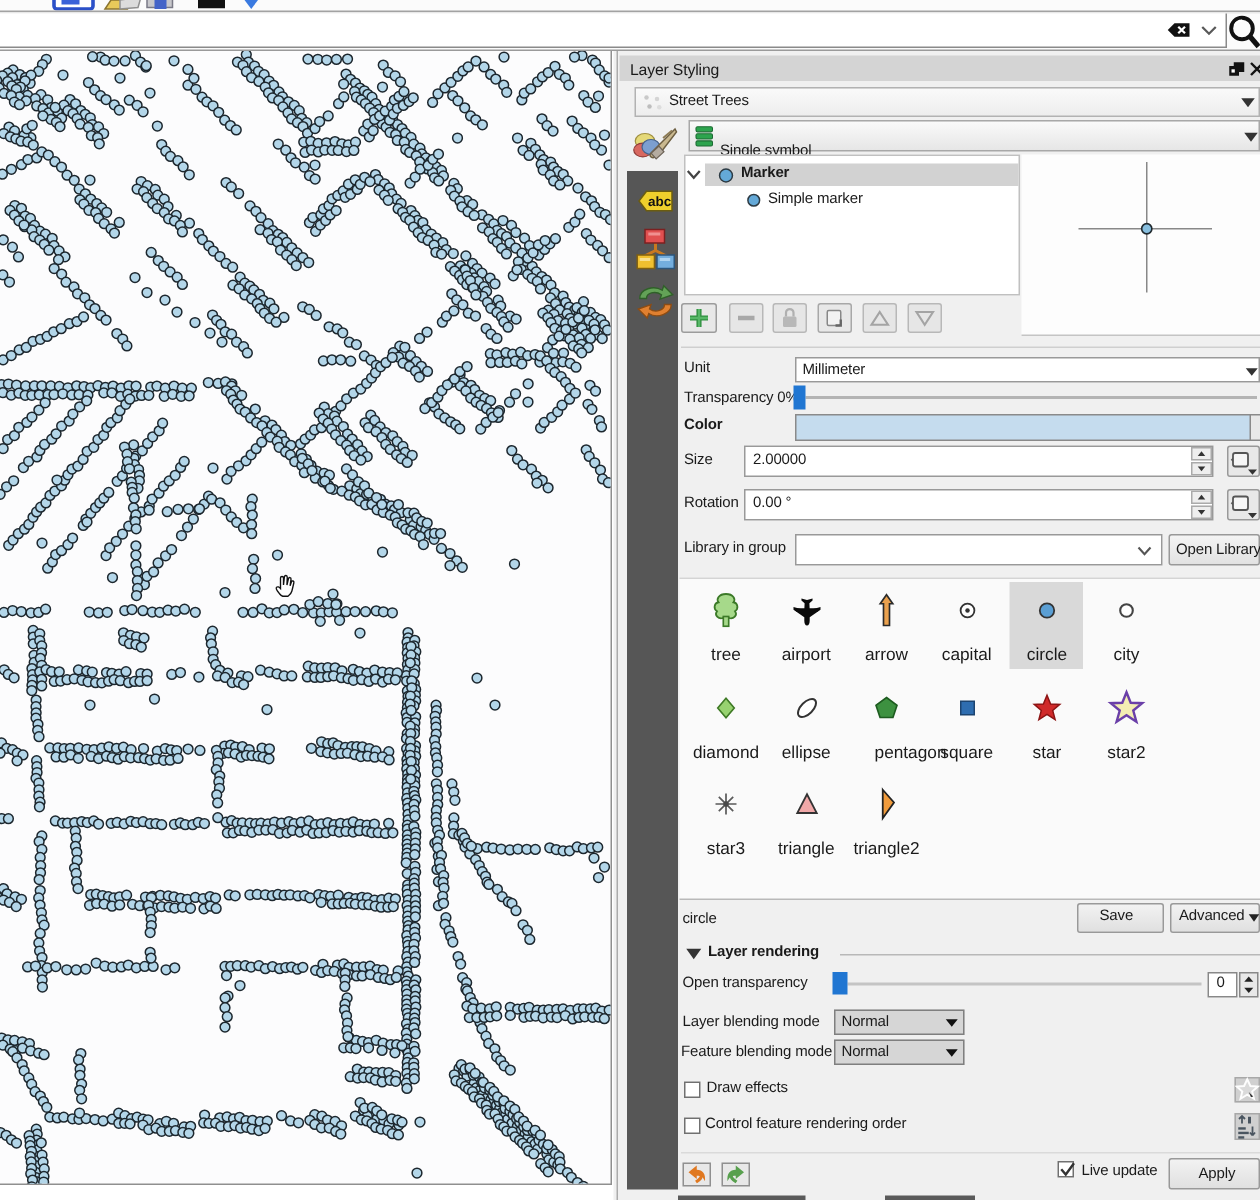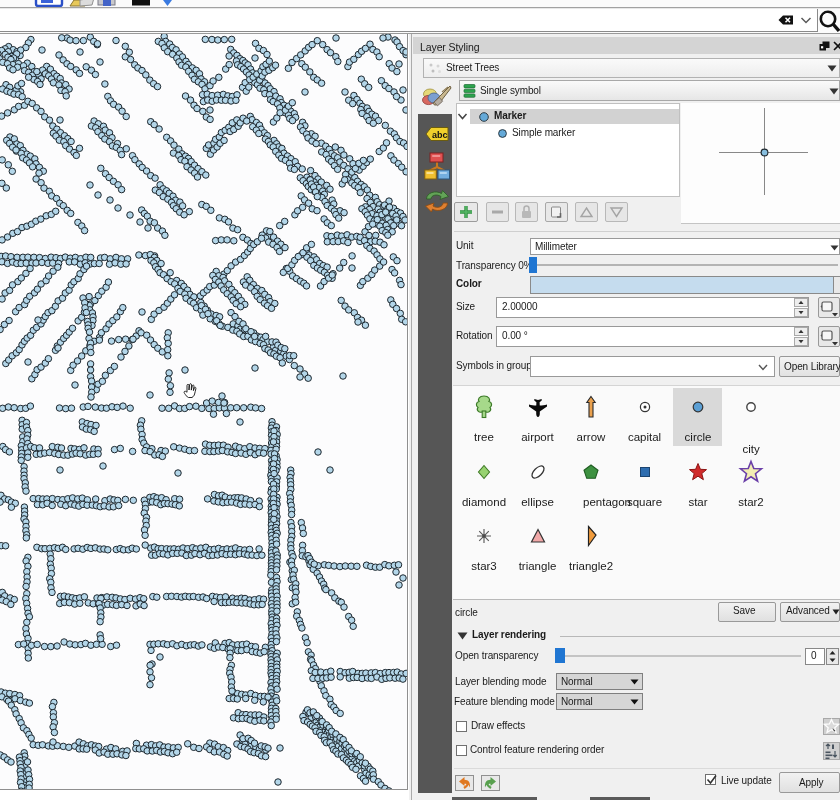--- a/index.html
+++ b/index.html
@@ -2436,21 +2436,21 @@
   <path d="M2.5 11 C2.5 4.5 12 2 17.5 5.5 L18.5 2.5 L24.5 8.5 L16 11.5 L17 8.5 C12.5 5.5 7 7.5 7 11 Z" fill="#63a257" stroke="#2f6028" stroke-width="0.9"></path>
   <path d="M23.5 15 C23.5 21.5 14 24.5 8.5 21 L7.5 24 L1.5 18 L10 15 L9 18 C13.5 21 19 18.5 19 15 Z" fill="#e08030" stroke="#8c4c14" stroke-width="0.9"></path>
 </svg>
 
 <div class="abs" style="left:459px;top:80px;width:381px;height:21px;background:linear-gradient(#fafafa,#e6e6e6);border:1px solid #a8a8a8;"></div>
 <svg class="abs" style="left:463px;top:84px;" width="13" height="14" viewBox="0 0 13 14">
   <rect x="1" y="0.5" width="11" height="3.4" rx="1" fill="#2da44e" stroke="#1c6b33" stroke-width="0.7"></rect>
   <rect x="1" y="5.2" width="11" height="3.4" rx="1" fill="#2da44e" stroke="#1c6b33" stroke-width="0.7"></rect>
   <rect x="1" y="9.9" width="11" height="3.4" rx="1" fill="#2da44e" stroke="#1c6b33" stroke-width="0.7"></rect>
 </svg>
-<div class="lbl" style="left:480px;top:85px;">Single symbol</div>
+<div class="lbl" style="left:480px;top:95px;">Single symbol</div>
 <svg class="abs" style="left:829px;top:88px;" width="10" height="7" viewBox="0 0 10 7">
       <path d="M0.5 0.5 L9.5 0.5 L5 6.5 Z" fill="#333"></path>
     </svg>
 
 <div class="abs" style="left:456px;top:103px;width:224px;height:94px;background:#fff;border:1px solid #c0c0c0;"></div>
 <div class="abs" style="left:470px;top:109px;width:209px;height:15px;background:#d2d2d2;"></div>
 <svg class="abs" style="left:457px;top:112px;" width="11" height="9" viewBox="0 0 11 9">
       <path d="M1.5 2 L5.5 6.5 L9.5 2" fill="none" stroke="#444" stroke-width="1.5"></path>
     </svg>
 <svg class="abs" style="left:478px;top:111px;" width="12" height="12" viewBox="0 0 12 12">
@@ -2539,21 +2539,21 @@
       <path d="M4.5 6 L9.5 6 L7 2.8 Z" fill="#333"></path>
       <path d="M4.5 13 L9.5 13 L7 16.2 Z" fill="#333"></path>
     </svg>
 <div class="abs" style="left:818px;top:326px;width:22px;height:21px;background:#e8e8e8;border:1px solid #999;border-radius:2px;"></div>
 <svg class="abs" style="left:818px;top:326px;" width="22" height="21" viewBox="0 0 22 21">
       <rect x="4" y="5" width="10" height="9" rx="1.5" fill="#f6f6f6" stroke="#555" stroke-width="1.2"></rect>
       <path d="M4 8 L2.5 9.5 L4 11" fill="#555"></path>
       <path d="M14 16 L20 16 L17 19.5 Z" fill="#333"></path>
     </svg>
 
-<div class="lbl" style="left:456px;top:360px;">Symbols in group</div>
+<div class="lbl" style="left:456px;top:360px;">Library in group</div>
 <div class="abs" style="left:530px;top:356px;width:245px;height:21px;background:#fff;border:1px solid #999;"></div>
 <svg class="abs" style="left:758px;top:364px;" width="10" height="7" viewBox="0 0 10 7">
       <path d="M1 1 L5 5.5 L9 1" fill="none" stroke="#555" stroke-width="1.4"></path>
     </svg>
 <div class="abs" style="left:779px;top:356px;width:61px;height:21px;background:linear-gradient(#f4f4f4,#e2e2e2);border:1px solid #999;border-radius:2px;"></div>
 <div class="lbl" style="left:784px;top:361px;">Open Library</div>
 
 <div class="abs" style="left:453px;top:385px;width:387px;height:215px;background:#fafafa;border-top:1px solid #d4d4d4;border-bottom:1px solid #b9b9b9;"></div>
 <div class="abs" style="left:673px;top:388px;width:49px;height:58px;background:#d9d9d9;"></div>
 <svg class="abs" style="left:471px;top:394px;" width="26" height="26" viewBox="0 0 26 26">
@@ -2575,21 +2575,21 @@
       <circle cx="13" cy="13" r="1.5" fill="#333"></circle>
     </svg>
     <div class="lbl" style="left:604.5px;top:431px;width:80px;text-align:center;font-size:11.5px;letter-spacing:0;">capital</div>
     <svg class="abs" style="left:685px;top:394px;" width="26" height="26" viewBox="0 0 26 26">
       <circle cx="13" cy="13" r="4.8" fill="#5b9fd4" stroke="#333" stroke-width="1.2"></circle>
     </svg>
     <div class="lbl" style="left:658px;top:431px;width:80px;text-align:center;font-size:11.5px;letter-spacing:0;">circle</div>
     <svg class="abs" style="left:738px;top:394px;" width="26" height="26" viewBox="0 0 26 26">
       <circle cx="13" cy="13" r="4.2" fill="#fff" stroke="#444" stroke-width="1.4"></circle>
     </svg>
-    <div class="lbl" style="left:711px;top:431px;width:80px;text-align:center;font-size:11.5px;letter-spacing:0;margin-top:12px;">city</div>
+    <div class="lbl" style="left:711px;top:431px;width:80px;text-align:center;font-size:11.5px;letter-spacing:0;">city</div>
     <svg class="abs" style="left:471px;top:458.5px;" width="26" height="26" viewBox="0 0 26 26">
       <path d="M13 6.5 L18.5 13 L13 19.5 L7.5 13 Z" fill="#97d270" stroke="#3f7a26" stroke-width="1.1"></path>
     </svg>
     <div class="lbl" style="left:444px;top:495.5px;width:80px;text-align:center;font-size:11.5px;letter-spacing:0;">diamond</div>
     <svg class="abs" style="left:524.5px;top:458.5px;" width="26" height="26" viewBox="0 0 26 26">
       <ellipse cx="13" cy="13" rx="7.5" ry="4" transform="rotate(-45 13 13)" fill="#fff" stroke="#333" stroke-width="1.3"></ellipse>
     </svg>
     <div class="lbl" style="left:497.5px;top:495.5px;width:80px;text-align:center;font-size:11.5px;letter-spacing:0;">ellipse</div>
     <svg class="abs" style="left:578px;top:458.5px;" width="26" height="26" viewBox="0 0 26 26">
       <path d="M13 6 L20 11.2 L17.3 19.3 L8.7 19.3 L6 11.2 Z" fill="#3d9140" stroke="#1e5c20" stroke-width="1.1"></path>

